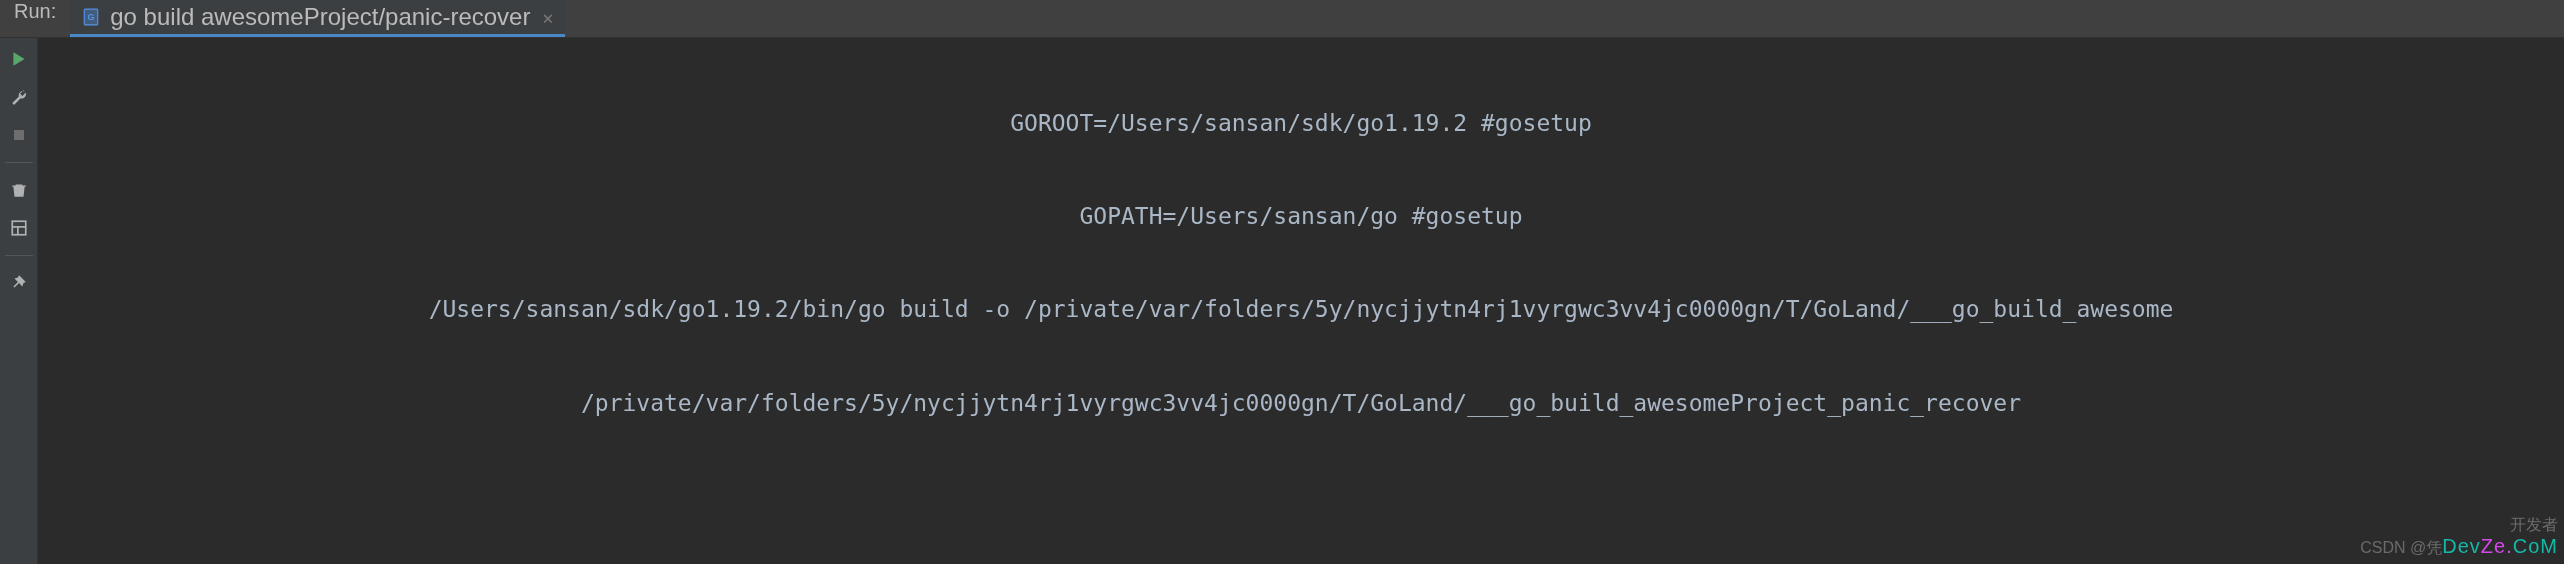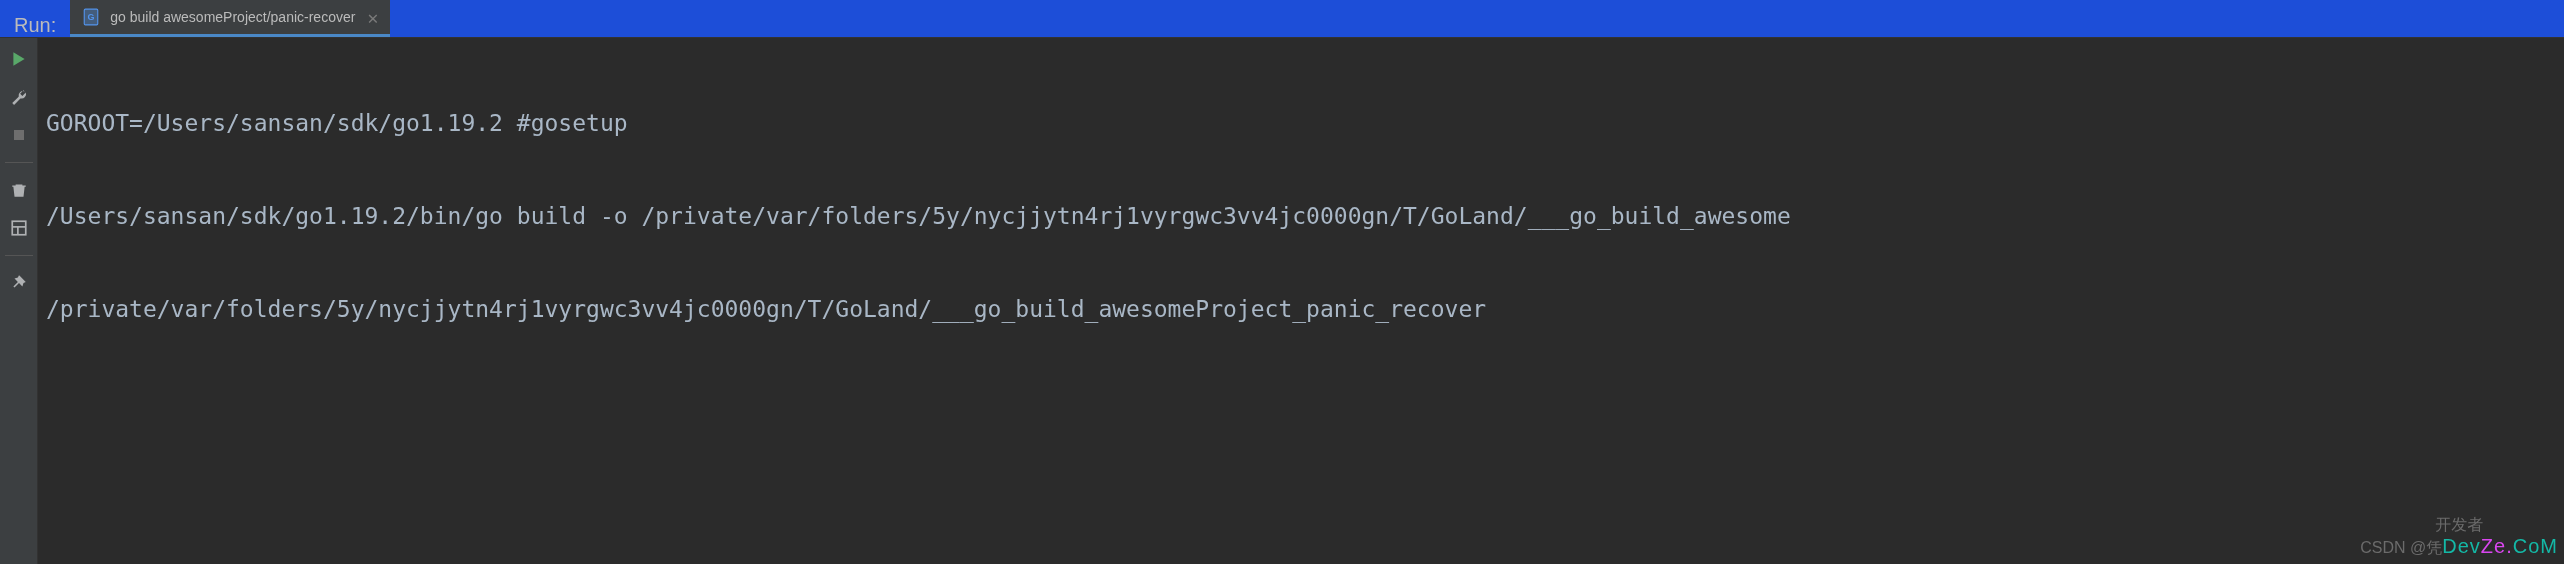--- a/index.html
+++ b/index.html
@@ -10,23 +10,23 @@
     body {
       background-color: #2b2b2b;
       font-family: "Menlo", "Consolas", "Monaco", monospace;
       color: #bbbbbb;
       width: 2564px;
       height: 564px;
       overflow: hidden;
     }
     .header-bar {
       display: flex;
-      align-items: flex-end;
+      align-items: flex-start;
       height: 38px;
-      background-color: #1d4ed8;
+      background-color: #404040;
       border-bottom: 1px solid #323232;
     }
     .run-label {
       color: #bbbbbb;
       font-size: 20px;
       padding: 0 14px;
       font-family: -apple-system, sans-serif;
     }
     .tab {
       display: flex;
@@ -37,21 +37,21 @@
       border-bottom: 3px solid #4a88c7;
       cursor: pointer;
     }
     .tab-icon {
       width: 18px;
       height: 18px;
       margin-right: 10px;
     }
     .tab-label {
       color: #bbbbbb;
-      font-size: 14px;
+      font-size: 24px;
       font-family: -apple-system, sans-serif;
     }
     .close-icon {
       color: #7a7a7a;
       font-size: 18px;
       margin-left: 12px;
       cursor: pointer;
     }
     .main-area {
       display: flex;
@@ -81,28 +81,29 @@
       padding: 8px 8px;
       background-color: #2b2b2b;
       font-size: 23px;
       line-height: 1.35;
       white-space: pre;
       color: #a9b7c6;
       overflow: hidden;
     }
     .console-line {
       display: block;
+      text-align: center;
     }
     .watermark {
       position: absolute;
       right: 6px;
       bottom: 6px;
       font-size: 16px;
       color: #6b6b6b;
-      text-align: center;
+      text-align: right;
       line-height: 1.2;
       font-family: sans-serif;
     }
     .watermark .logo {
       font-size: 20px;
       letter-spacing: 1px;
     }
     .watermark .red { color: #14b8a6; }
     .watermark .white { color: #d946ef; }
     .toolbar-separator {
@@ -161,20 +162,21 @@
     </div>
     <div class="toolbar-separator"></div>
     <div class="toolbar-icon">
       <svg viewBox="0 0 16 16" width="18" height="18">
           <path d="M9 2l5 5-2 1-1 3-3-3-4 4-1-1 4-4-3-3 3-1 1-2z" fill="#afb1b3"></path>
         </svg>
     </div>
   </div>
   <div class="console">
     <span class="console-line">GOROOT=/Users/sansan/sdk/go1.19.2 #gosetup</span>
+    <span class="console-line">GOPATH=/Users/sansan/go #gosetup</span>
     <span class="console-line">/Users/sansan/sdk/go1.19.2/bin/go build -o /private/var/folders/5y/nycjjytn4rj1vyrgwc3vv4jc0000gn/T/GoLand/___go_build_awesome</span>
     <span class="console-line">/private/var/folders/5y/nycjjytn4rj1vyrgwc3vv4jc0000gn/T/GoLand/___go_build_awesomeProject_panic_recover</span>
     
     
     <span class="console-line"></span>
     
   </div>
 </div>
 
 <div class="watermark">

